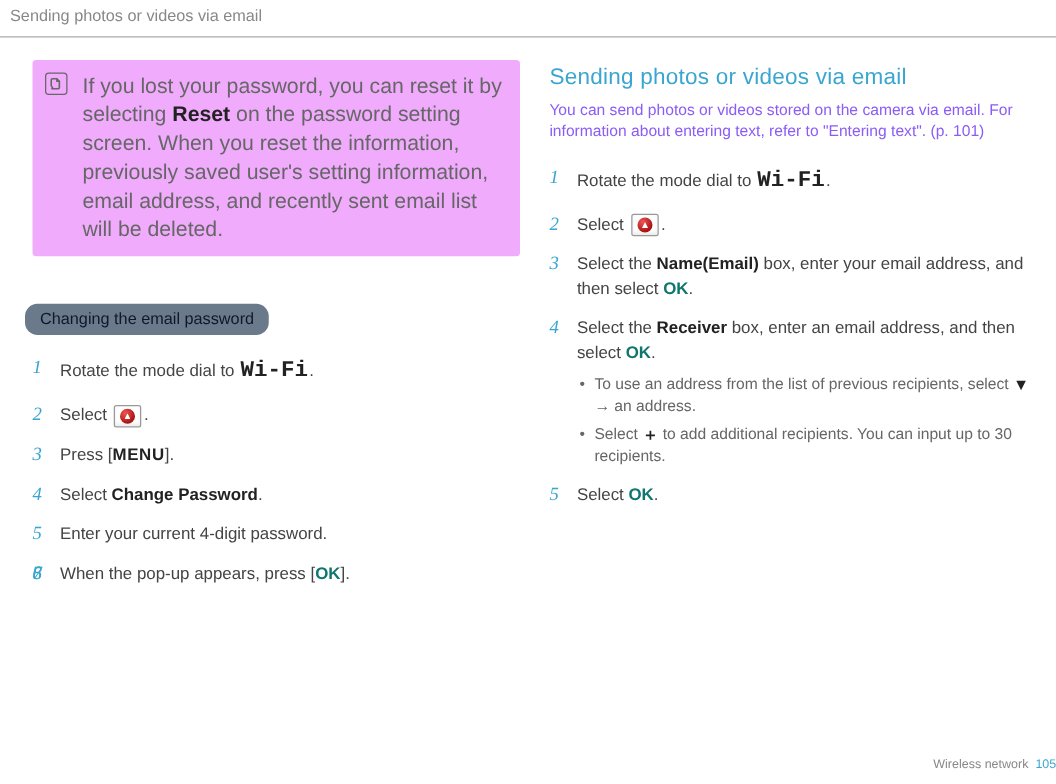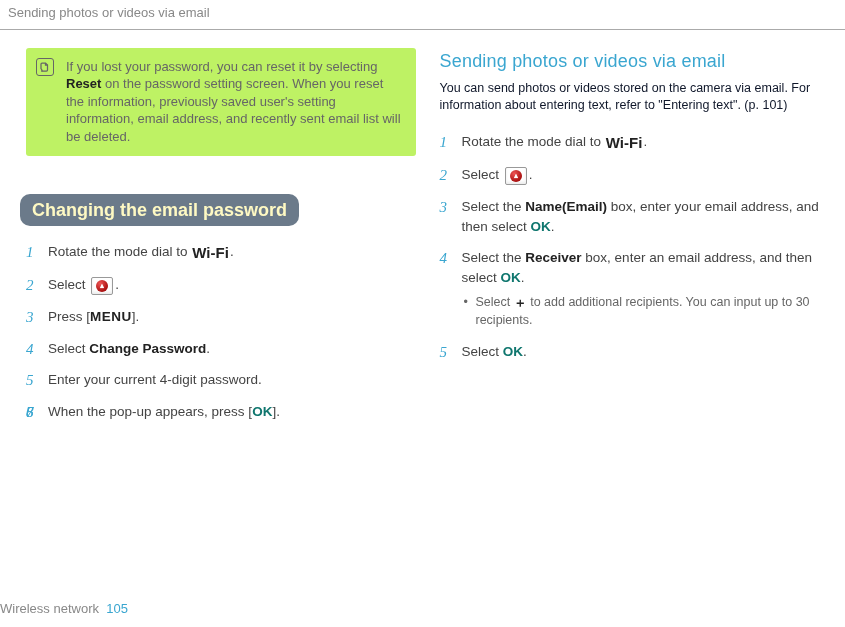--- a/index.html
+++ b/index.html
@@ -23,52 +23,51 @@
   .columns {
     display: flex;
     padding: 18px 12px 0 26px;
   }
   .col {
     flex: 1;
     padding-right: 18px;
   }
   .col.right { padding-left: 6px; padding-right: 4px; }
   .note-box {
-    background: #bef264;
+    background: #f0abfc;
     border-radius: 3px;
     padding: 10px 12px 10px 40px;
     position: relative;
     color: #666;
-    font-size: 13px;
+    font-size: 17px;
     line-height: 1.35;
     margin-bottom: 38px;
   }
   .note-box .note-icon {
     position: absolute;
     left: 10px;
     top: 10px;
     width: 18px;
     height: 18px;
     border: 1.5px solid #666;
     border-radius: 3px;
     display: flex;
     align-items: center;
     justify-content: center;
   }
   .note-box .note-icon svg { display: block; }
   .section-pill {
     display: inline-block;
     background: #6b7a8a;
-    color: #fef9c3;
-    font-size: 18px;
+    color: #0f172a;
+    font-size: 13px;
     padding: 3px 12px;
     border-radius: 10px;
     margin-left: -6px;
     margin-bottom: 16px;
-    font-weight: bold;
   }
   ol.steps {
     list-style: none;
     counter-reset: step;
   }
   ol.steps > li {
     position: relative;
     padding-left: 22px;
     margin-bottom: 12px;
     font-size: 13.5px;
@@ -102,37 +101,38 @@
     color: #666;
   }
   .section-heading {
     color: #3aa6d0;
     font-size: 18px;
     font-weight: 400;
     margin-bottom: 6px;
     letter-spacing: 0.2px;
   }
   .section-intro {
-    color: #0f172a;
+    color: #8b5cf6;
     font-size: 12.5px;
     margin-bottom: 18px;
     line-height: 1.35;
   }
   .bold { font-weight: 700; color: #222; }
   .icon-inline {
     display: inline-flex;
     vertical-align: middle;
     align-items: center;
     justify-content: center;
     margin: 0 1px;
   }
   .wifi-label {
     font-weight: 700;
     color: #222;
-    font-size: 15px;
+    font-size: 18px;
+    font-family: Liberation Mono, monospace;
   }
   .icon-box {
     width: 22px;
     height: 18px;
     border: 1px solid #999;
     border-radius: 2px;
     display: inline-flex;
     align-items: center;
     justify-content: center;
     vertical-align: middle;
@@ -149,23 +149,23 @@
     width: 6px; height: 6px; margin: -3px 0 0 -3px;
     background: #fff; clip-path: polygon(50% 0,100% 100%,0 100%);
     transform: scale(0.8);
   }
   .menu-text { font-weight: 700; color: #222; letter-spacing: 0.5px; text-align: center; }
   .ok-text { font-weight: 700; color: #0f766e; }
   .footer {
     position: absolute;
     bottom: 8px;
     left: 0; right: 0;
-    text-align: left;
+    text-align: right;
     color: #888;
-    font-size: 13px;
+    font-size: 10px;
   }
   .footer .page-num { color: #3aa6d0; }
   .glyph {
     display:inline-block;
     color:#222;
     font-size:13px;
     vertical-align:middle;
     line-height:1;
   }
 </style>
@@ -246,20 +246,23 @@
       </li>
       <li>
         <span class="num">3</span>
         <span>Select the </span><span class="bold">Name(Email)</span><span> box, enter your email address, and then select </span><span class="ok-text">OK</span><span>.</span>
       </li>
       <li>
         <span class="num">4</span>
         <span>Select the </span><span class="bold">Receiver</span><span> box, enter an email address, and then select </span><span class="ok-text">OK</span><span>.</span>
         <ul class="sub-bullets">
           <li>
+            <span>To use an address from the list of previous recipients, select </span><span class="glyph">▼</span><span> → an address.</span>
+          </li>
+          <li>
             <span>Select </span><span class="glyph" style="font-weight:700;">＋</span><span> to add additional recipients. You can input up to 30 recipients.</span>
           </li>
         </ul>
       </li>
       <li>
         <span class="num">5</span>
         <span>Select </span><span class="ok-text">OK</span><span>.</span>
       </li>
     </ol>
   </div>

